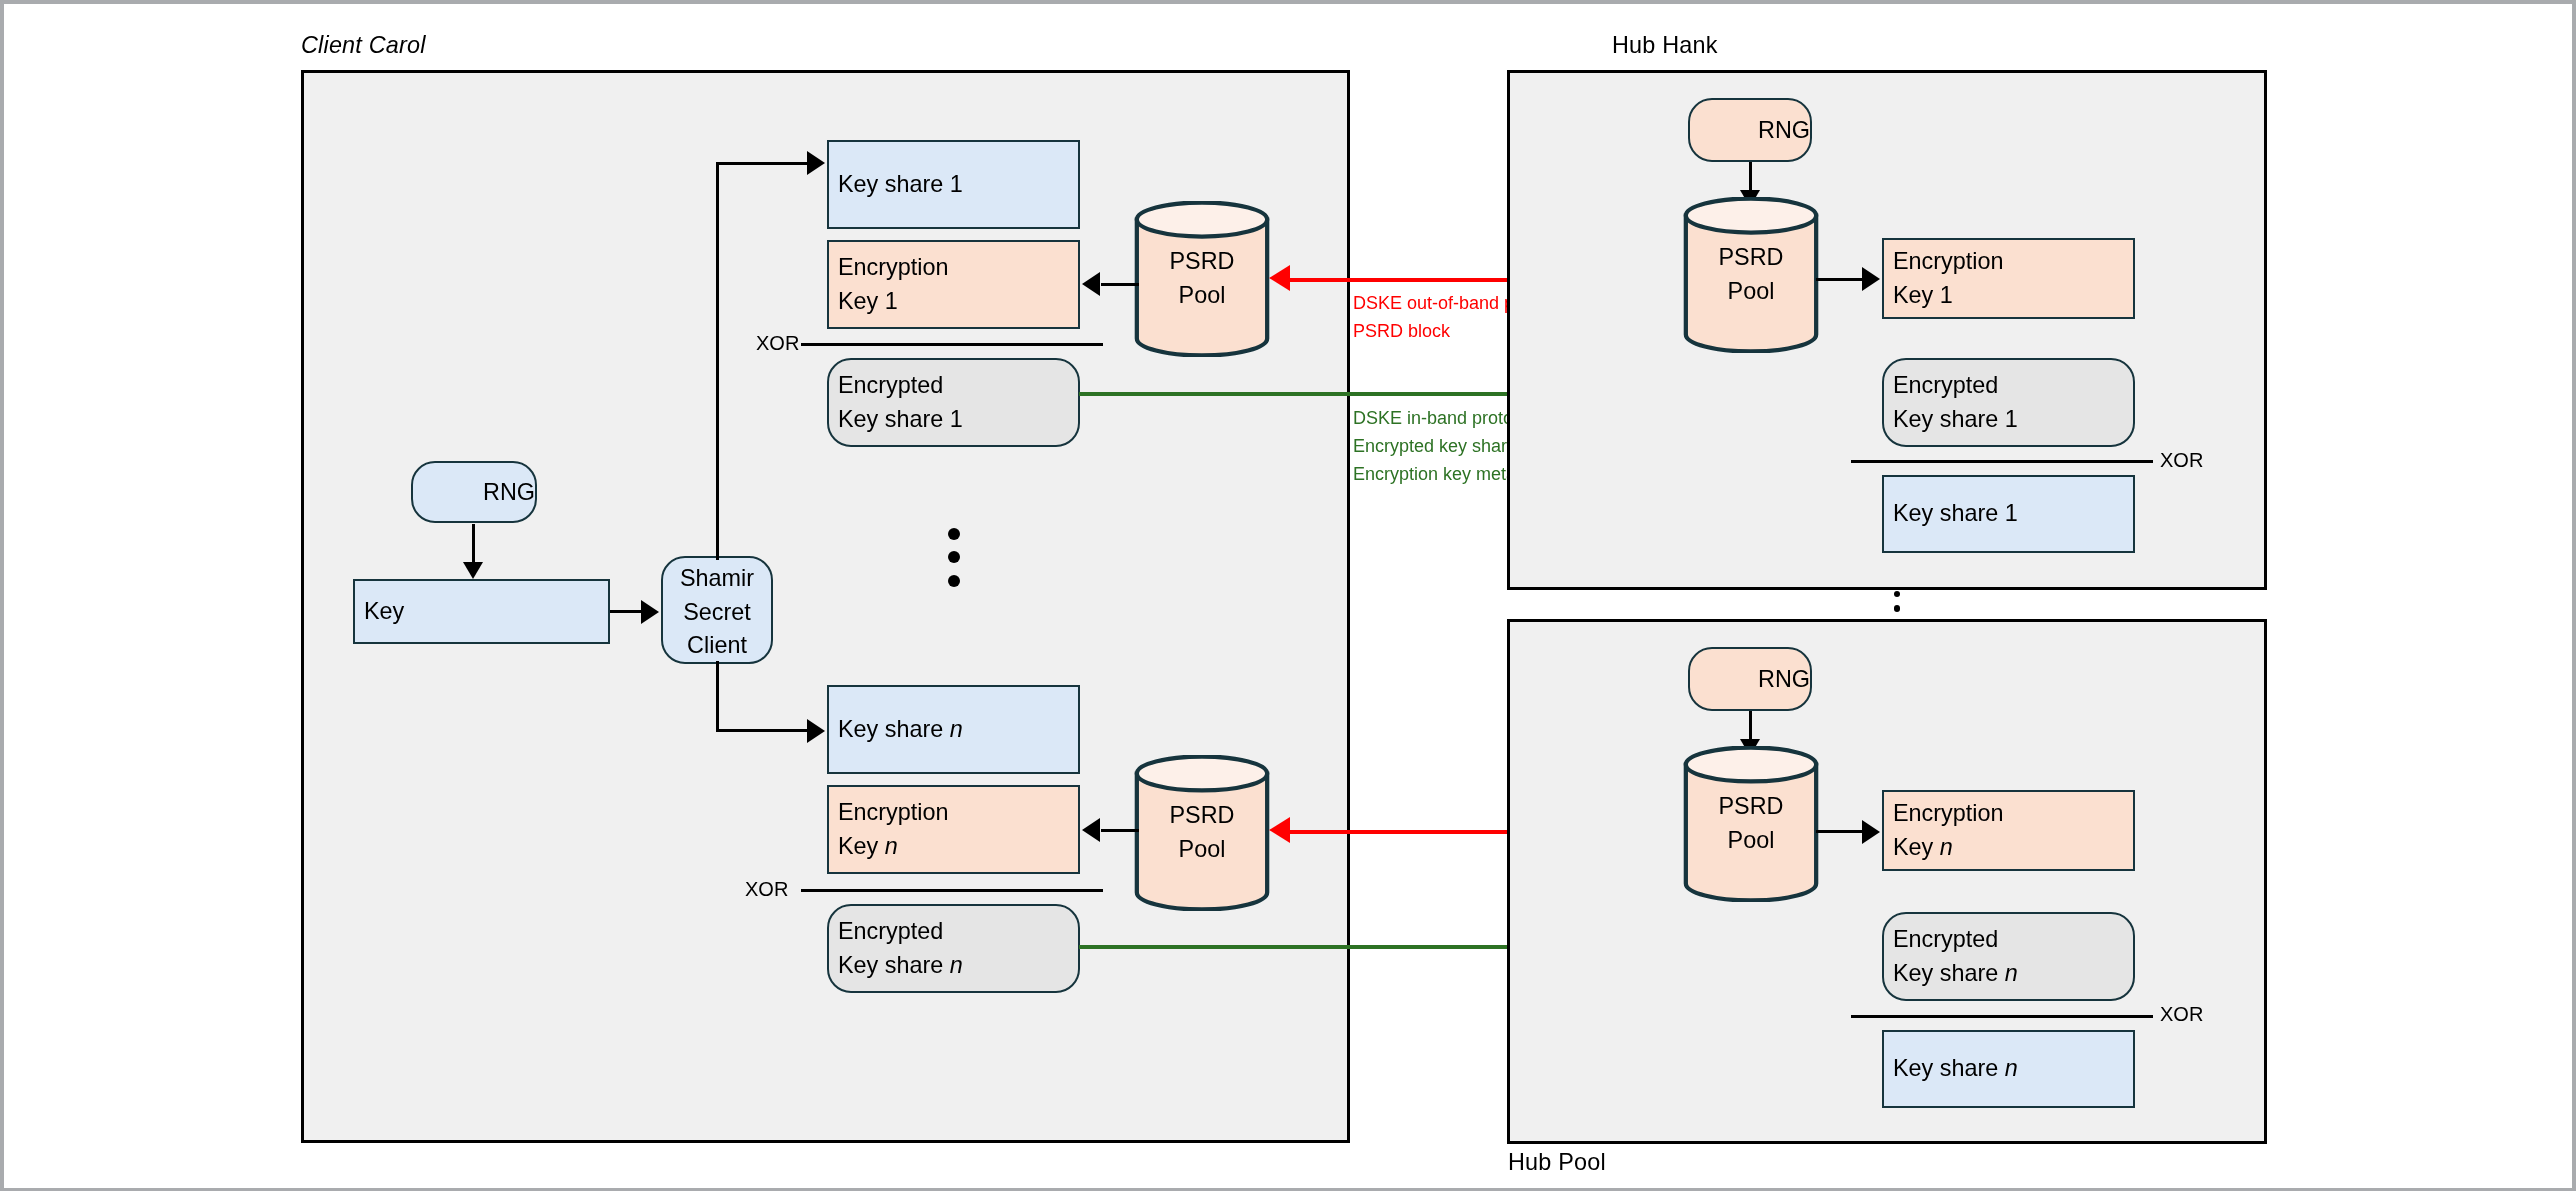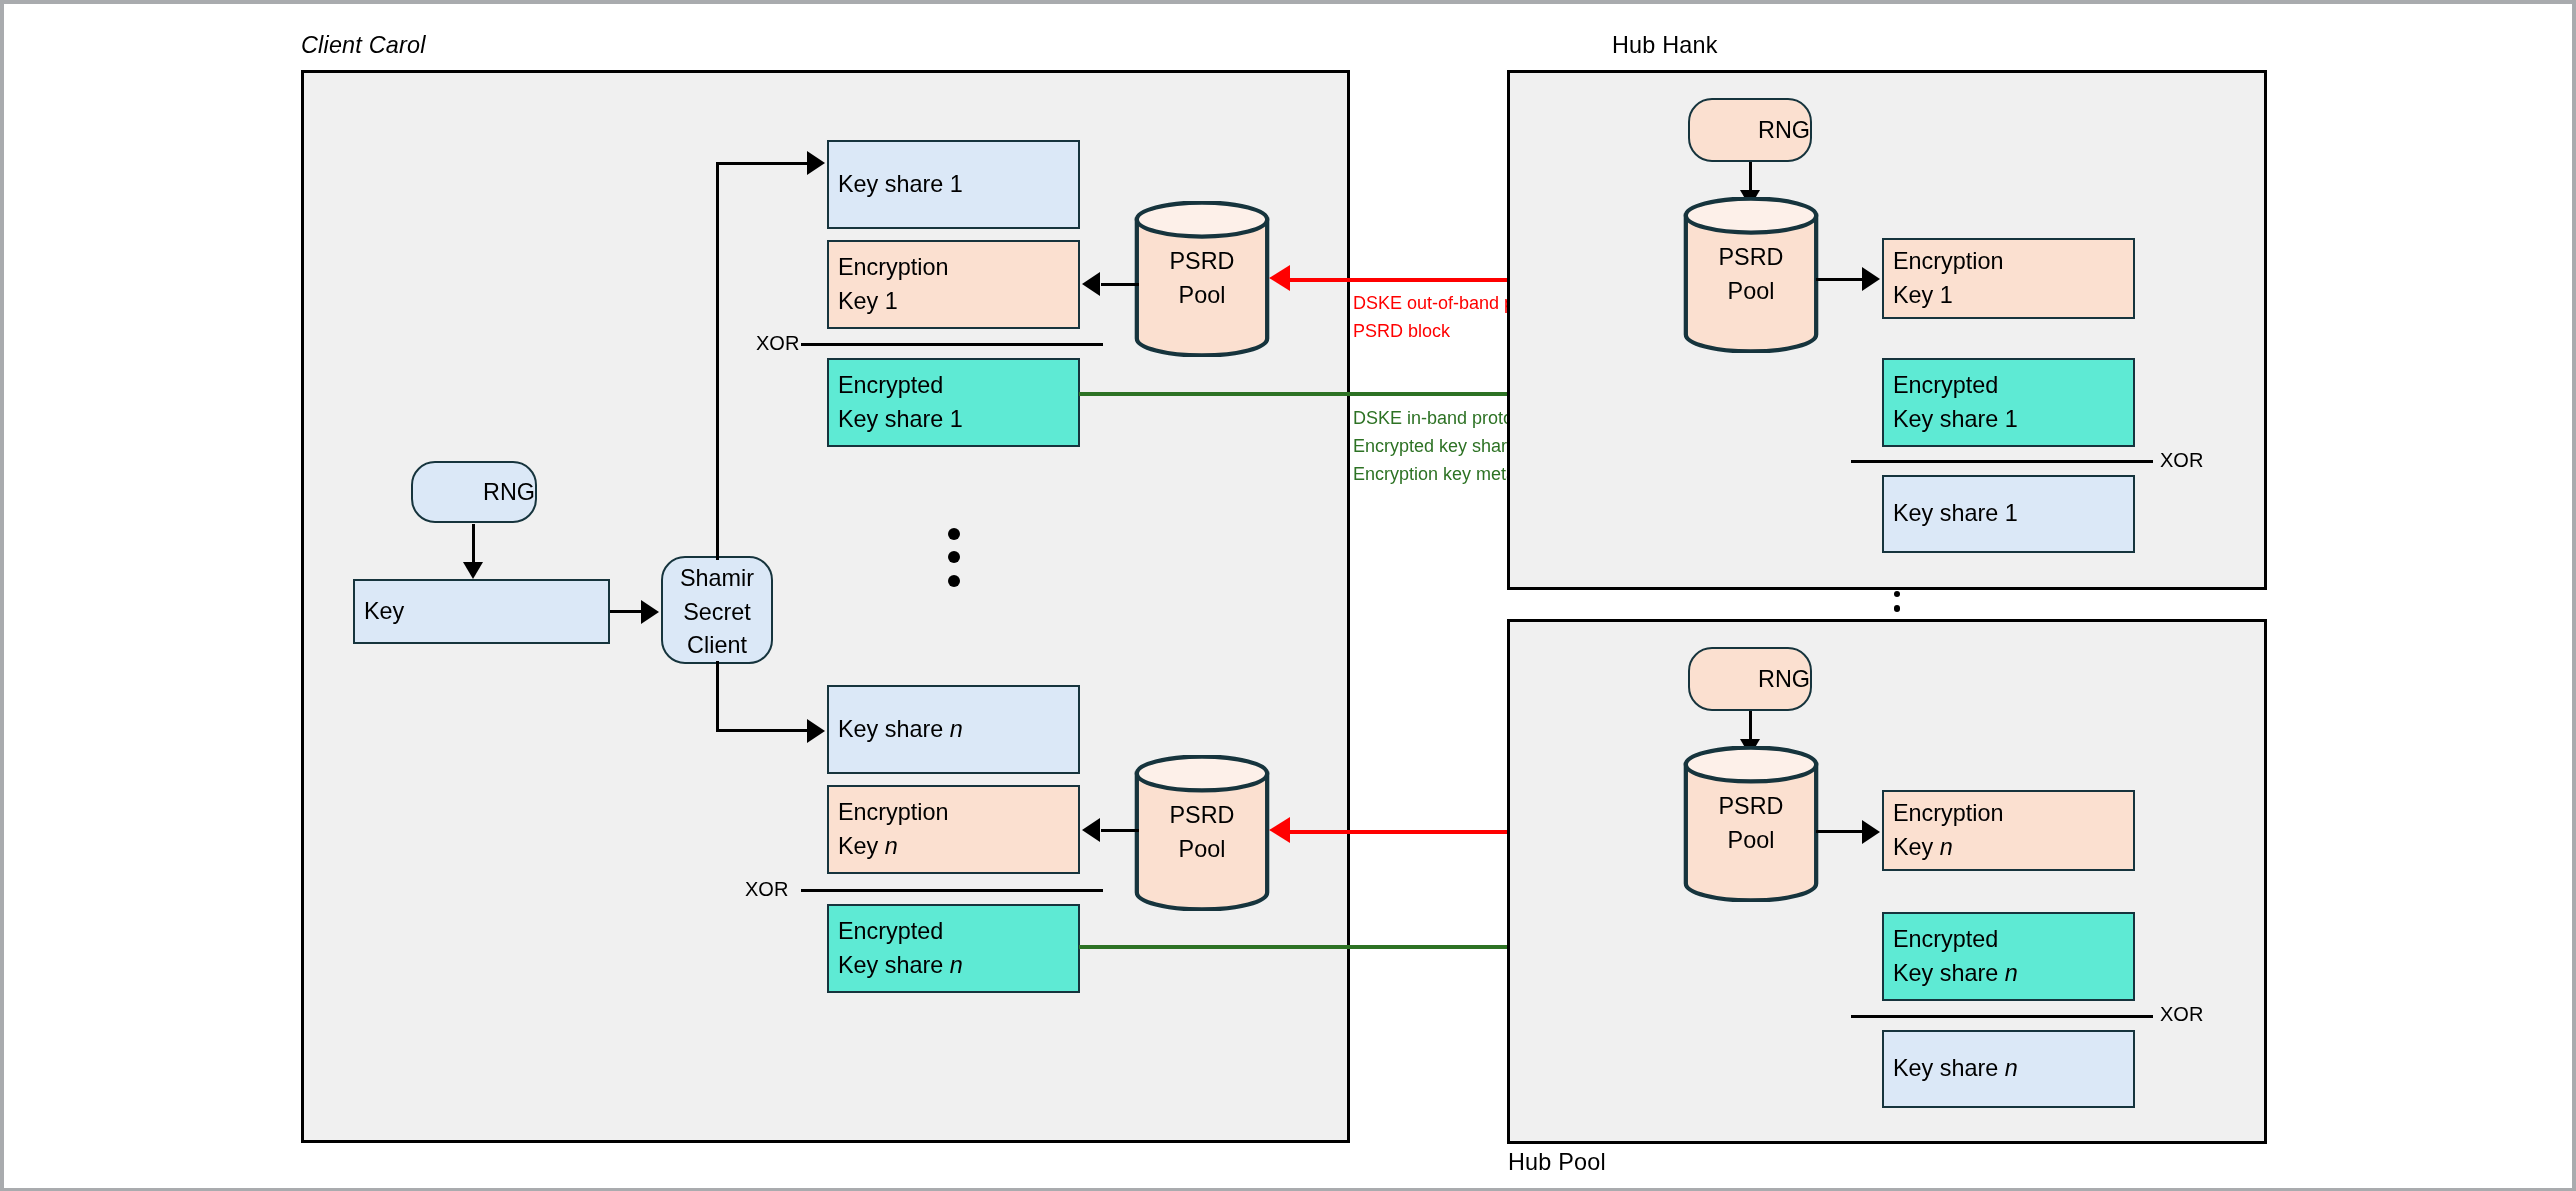--- a/index.html
+++ b/index.html
@@ -35,21 +35,21 @@
     justify-content:center;
     padding-left:9px;
     font-size:23.4px;
     line-height:1.42;
     color:#000000;
     white-space:nowrap;
   }
   .box .ln{display:block;}
   .blue{background:#dbe8f7;}
   .peach{background:#fbe0d0;}
-  .green{background:#5eead4;}
+  .green{background:#e5e5e5;border-radius:24px;}
   .rng{
     position:absolute;
     box-sizing:border-box;
     border:2.8px solid #16343d;
     border-radius:24px;
     display:flex;align-items:center;justify-content:flex-end;
     font-size:23.4px;color:#000;
   }
   .cyl{position:absolute;}
   .cyl svg{display:block;}

